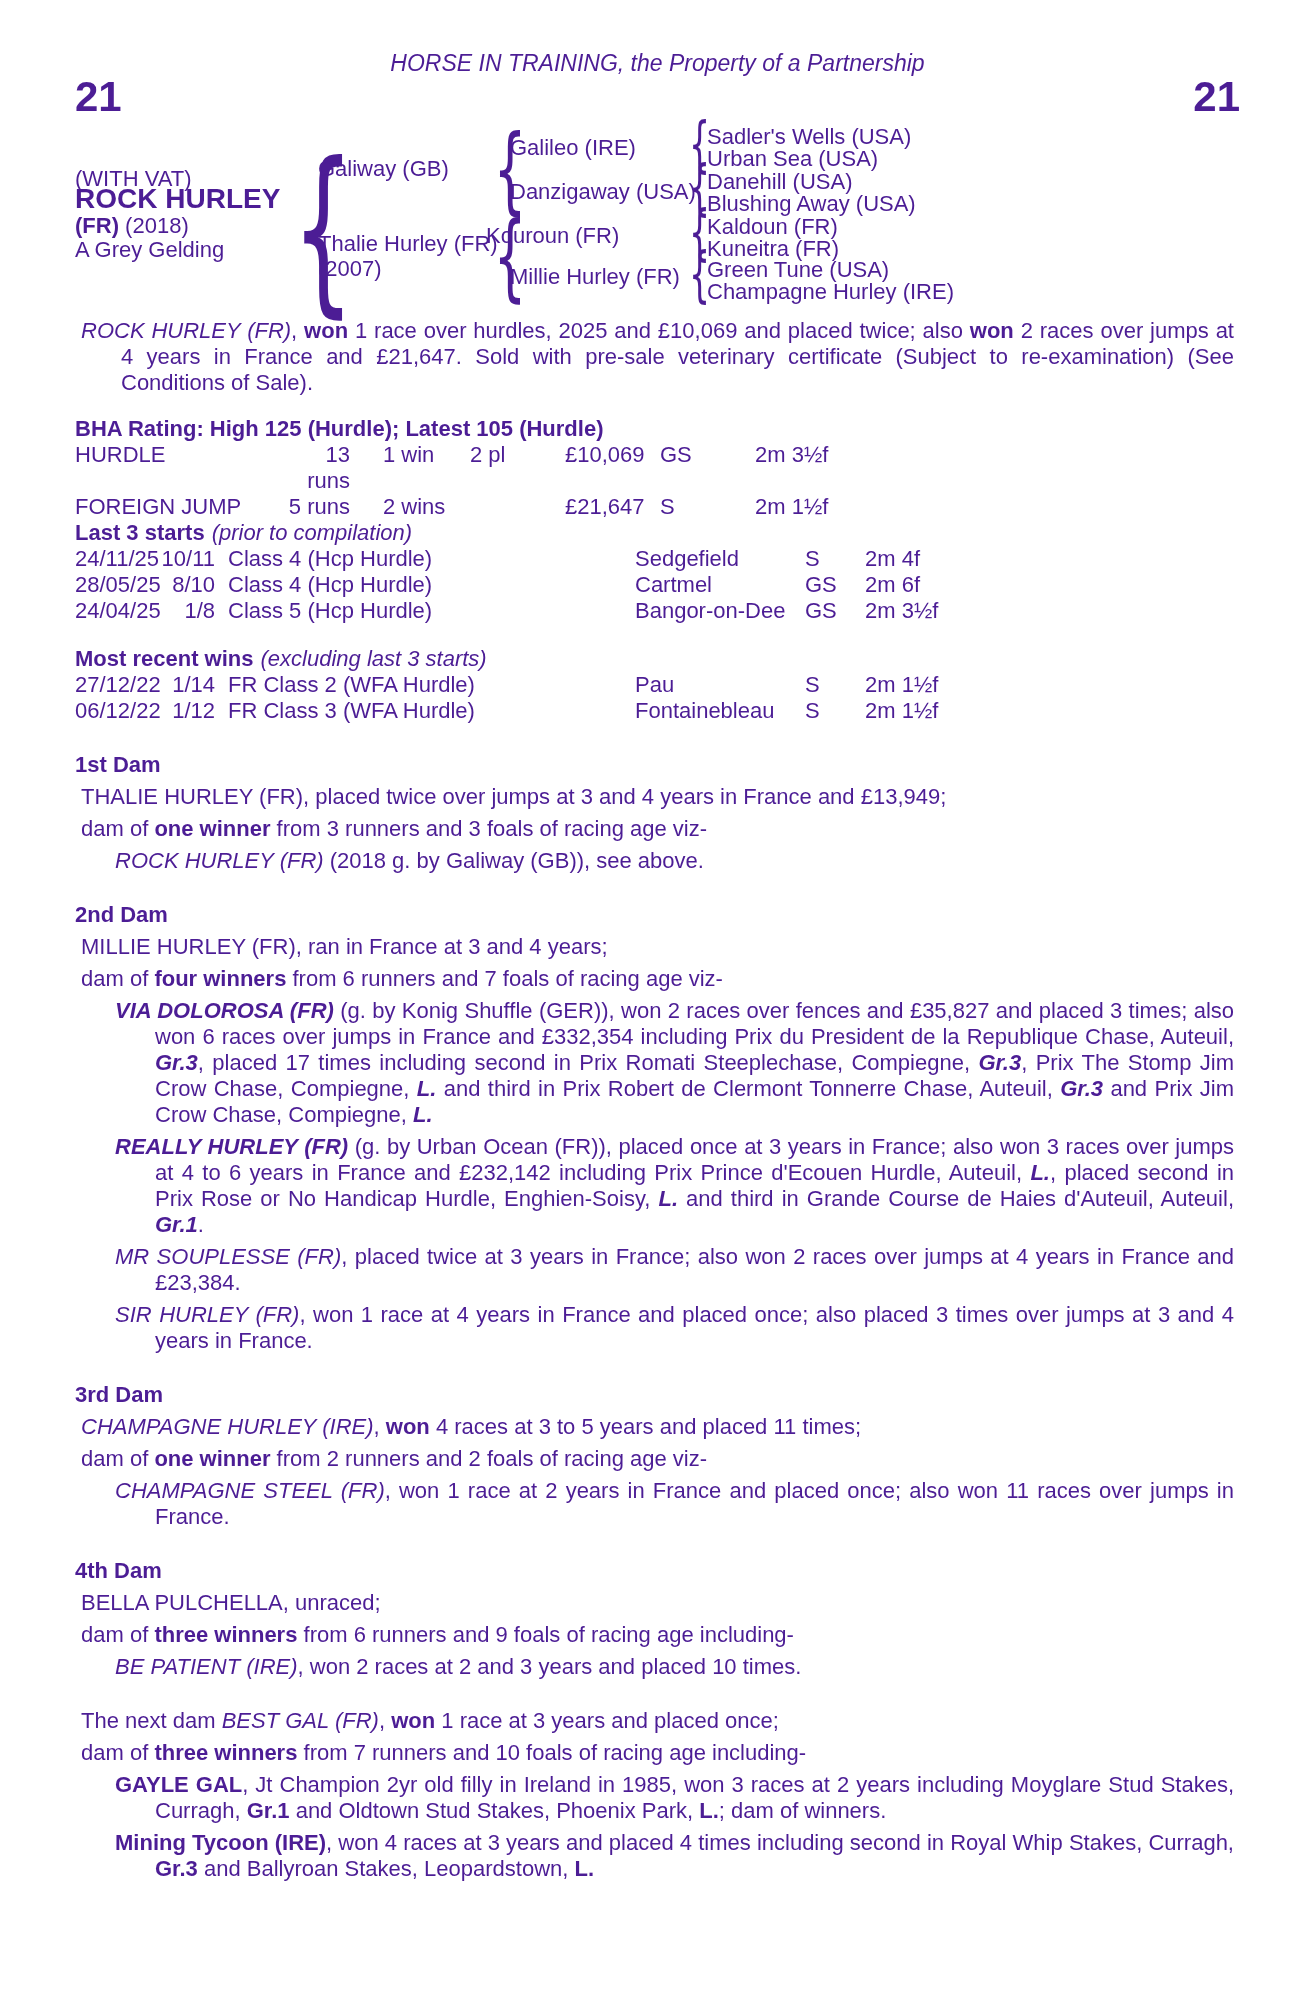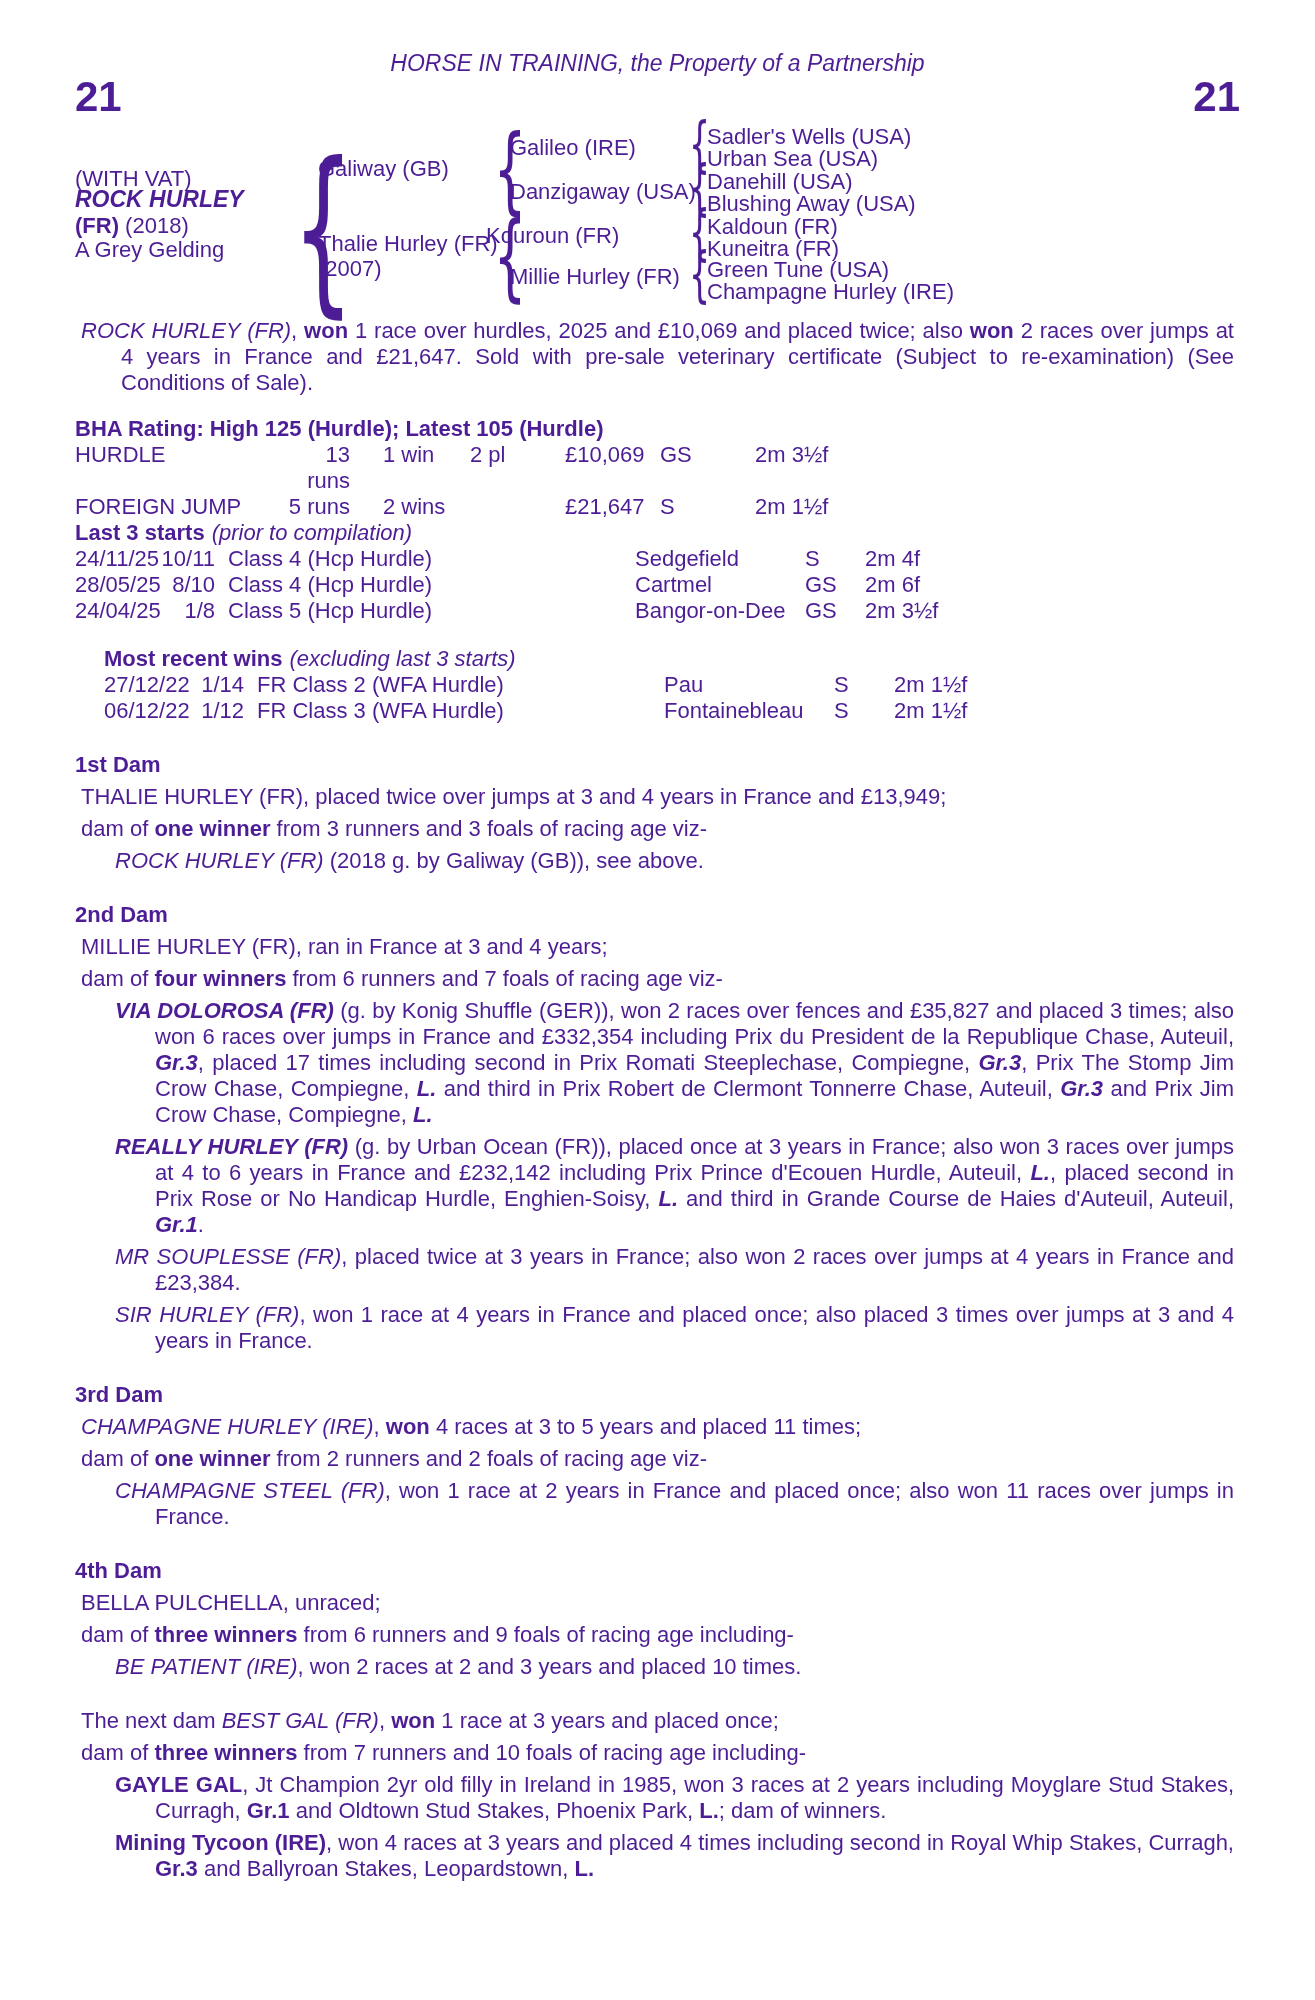--- a/index.html
+++ b/index.html
@@ -15,21 +15,21 @@
   .b{font-weight:700;}
   .i{font-style:italic;}
 
   .title{margin-top:50px;text-align:center;font-style:italic;font-size:23px;}
   .lot-row{margin-top:0;display:flex;justify-content:space-between;align-items:flex-start;height:44px;}
   .lot-num{font-size:42px;line-height:42px;font-weight:700;}
 
   
   .ped{position:relative;height:192px;}
   .ped .abs{position:absolute;white-space:nowrap;}
-  .horse-name{font-weight:700;font-size:23px;font-style:italic;}
+  .horse-name{font-weight:700;font-size:28px;}
   .brace{position:absolute;}
   .brace::before{
     content:"{";display:block;
     font-family:"DejaVu Sans",sans-serif;font-weight:400;
     transform:scale(0.72,1.32);transform-origin:50% 50%;
   }
 
   .summary{margin-top:118px;}
   .para{margin:6px;}
   .hang{padding-left:40px;text-indent:-40px;}
@@ -38,21 +38,21 @@
 
   .bha{margin-top:20px;}
   .bha-heading{font-weight:700;}
   .bha-row{display:grid;grid-template-columns:210px 65px 120px 95px 70px 120px 1fr;}
   .bha-row>div:nth-child(2){text-align:right;}
   .bha-row>div:nth-child(3){padding-left:33px;}
   .bha-row>div:nth-child(5){text-align:right;}
   .bha-row>div:nth-child(6){padding-left:25px;}
 
   .starts{}
-  .wins{margin-top:22px;margin-left:29px;}
+  .wins{margin-top:22px;}
   .tbl-heading .subtitle{font-style:italic;margin-left:7px;}
   .tbl-heading .htitle{font-weight:700;}
   .run-row{display:grid;grid-template-columns:75px 65px 420px 170px 60px 1fr;}
   .run-row>div:nth-child(2){text-align:right;}
   .run-row>div:nth-child(3){padding-left:13px;}
 
   .dam-section{margin-top:28px;}
   .dam-heading{font-weight:700;}
 </style>
 </head>

